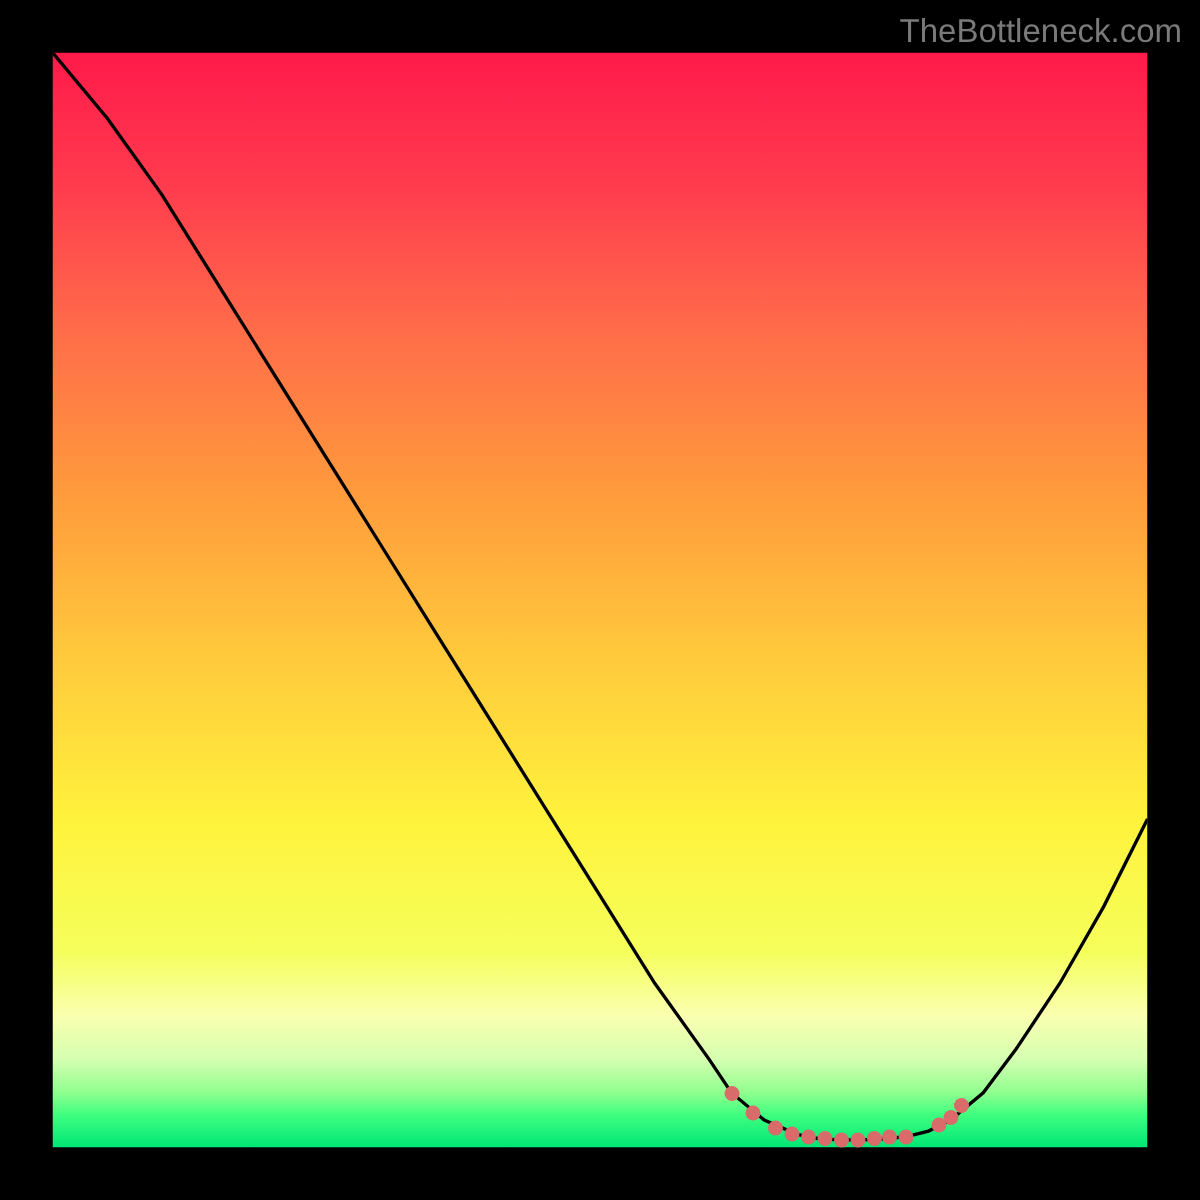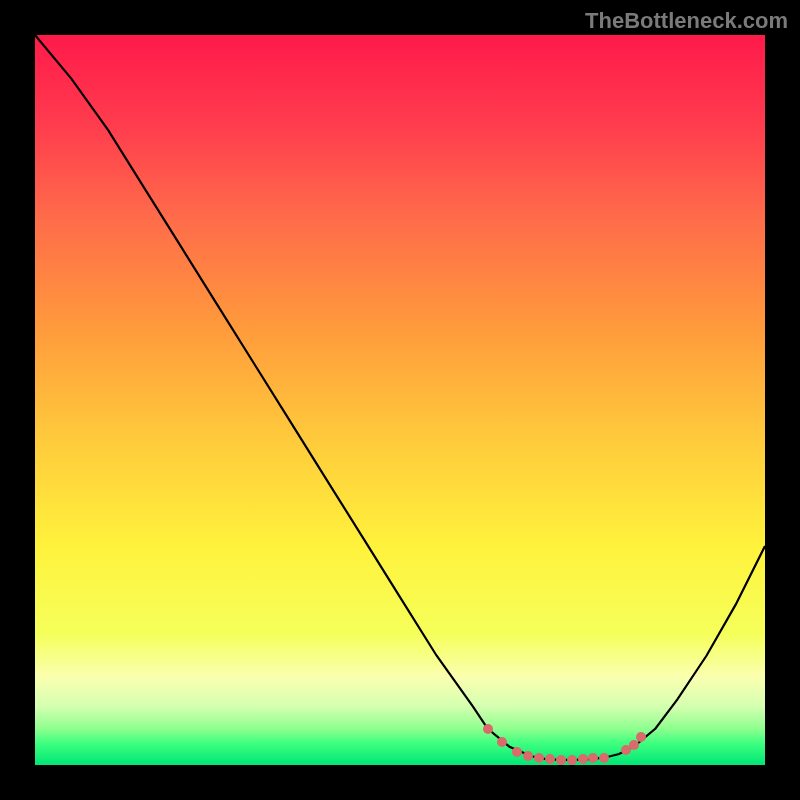--- a/index.html
+++ b/index.html
@@ -1,17 +1,17 @@
 <!DOCTYPE html>
 <html><head>
 <meta charset="utf-8">
 <style>
   * { margin: 0; padding: 0; box-sizing: border-box; }
   body { width: 800px; height: 800px; background: #000; position: relative; font-family: Arial, sans-serif; }
-  .watermark { position: absolute; top: 8px; right: 12px; color: #7a7a7a; font-size: 22px; font-weight: 700; z-index: 10; }
+  .watermark { position: absolute; top: 8px; right: 12px; color: #7a7a7a; font-size: 22px; font-weight: 400; z-index: 10; }
   .plot-area { position: absolute; top: 35px; left: 35px; width: 730px; height: 730px; }
   .gradient-bg { position: absolute; top: 0; left: 0; width: 100%; height: 100%; }
   .curve-layer { position: absolute; top: 0; left: 0; width: 100%; height: 100%; }
   .marker { position: absolute; width: 10px; height: 10px; border-radius: 50%; background: #d96b6b; transform: translate(-50%, -50%); }
 </style>
 </head>
 <body>
 
 <div class="watermark">TheBottleneck.com</div>
 

